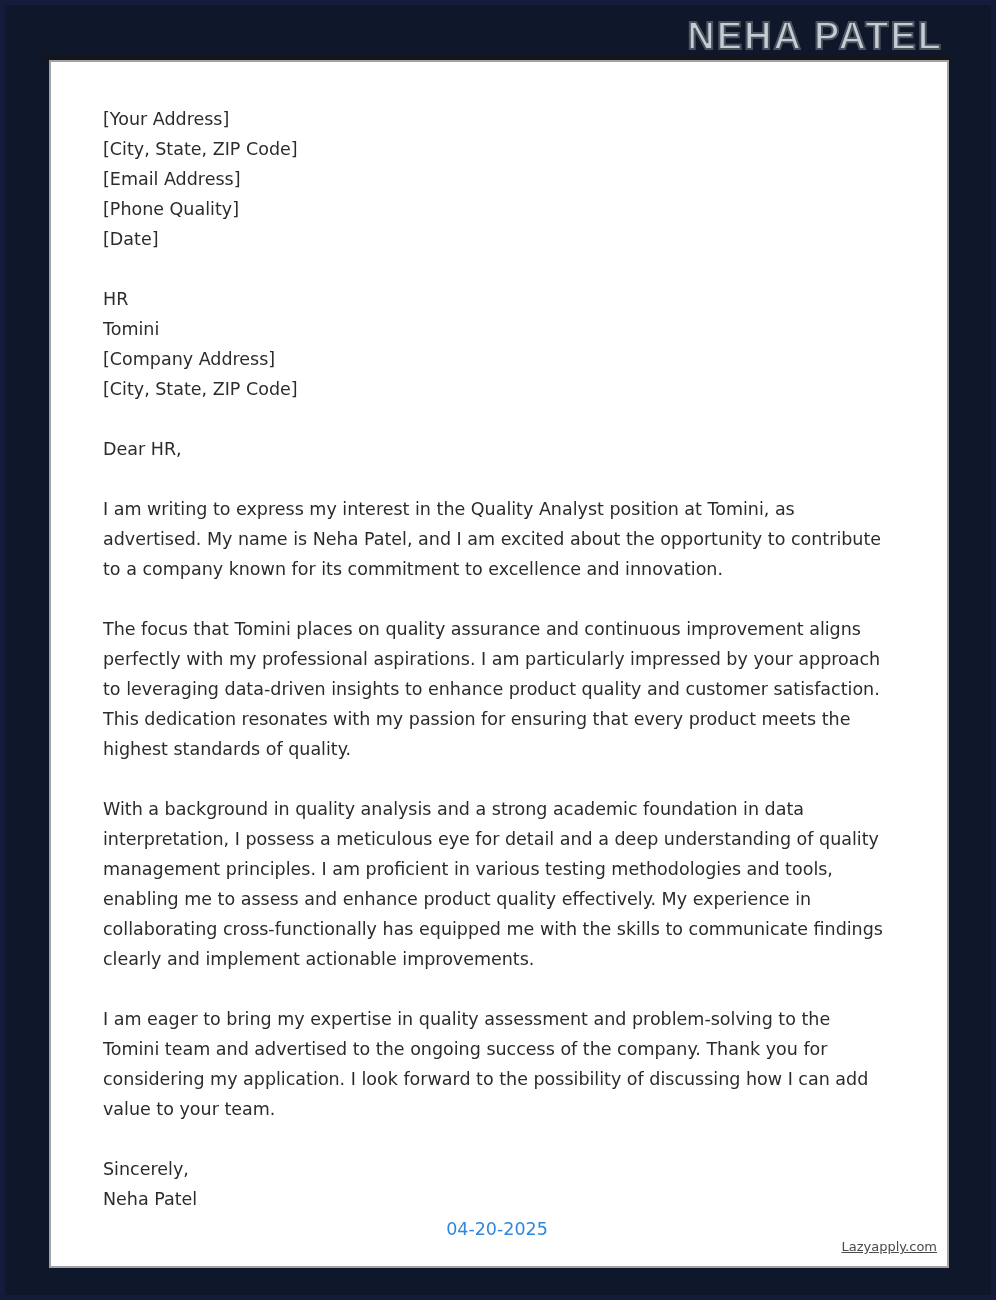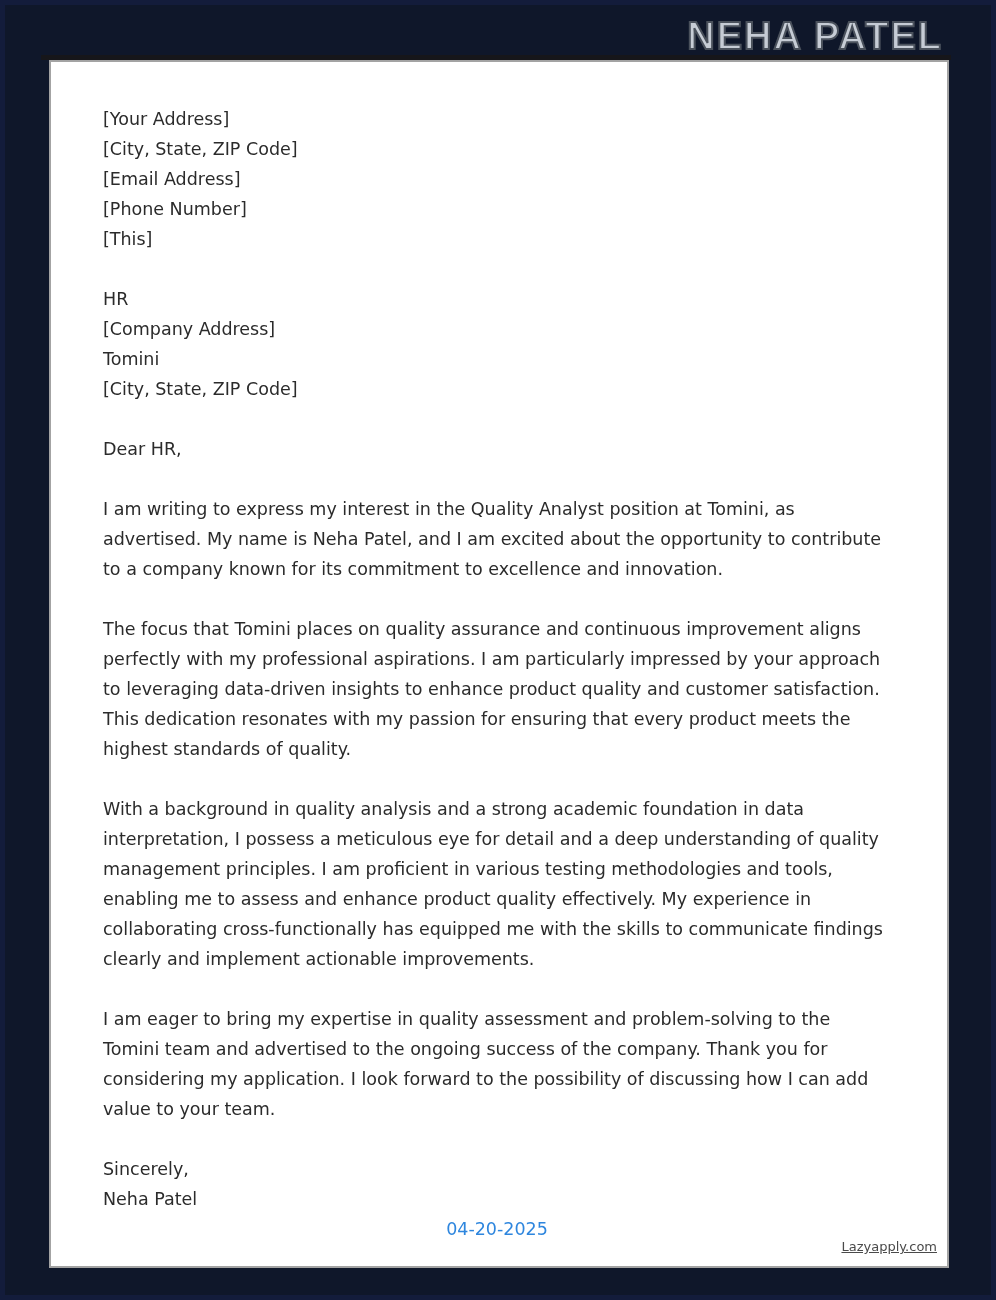--- a/index.html
+++ b/index.html
@@ -83,28 +83,28 @@
   <div class="header-name">NEHA PATEL</div>
 
   <div class="divider"></div>
 
   <div class="letter-card">
 
     <div class="block">
       <div class="line">[Your Address]</div>
       <div class="line">[City, State, ZIP Code]</div>
       <div class="line">[Email Address]</div>
-      <div class="line">[Phone Number]</div>
-      <div class="line">[This]</div>
+      <div class="line">[Phone Quality]</div>
+      <div class="line">[Date]</div>
     </div>
 
     <div class="block">
       <div class="line">HR</div>
+      <div class="line">Tomini</div>
       <div class="line">[Company Address]</div>
-      <div class="line">Tomini</div>
       <div class="line">[City, State, ZIP Code]</div>
     </div>
 
     <div class="block">Dear HR,</div>
 
     <p class="paragraph">I am writing to express my interest in the Quality Analyst position at Tomini, as advertised. My name is Neha Patel, and I am excited about the opportunity to contribute to a company known for its commitment to excellence and innovation.</p>
     <p class="paragraph">The focus that Tomini places on quality assurance and continuous improvement aligns perfectly with my professional aspirations. I am particularly impressed by your approach to leveraging data-driven insights to enhance product quality and customer satisfaction. This dedication resonates with my passion for ensuring that every product meets the highest standards of quality.</p>
     <p class="paragraph">With a background in quality analysis and a strong academic foundation in data interpretation, I possess a meticulous eye for detail and a deep understanding of quality management principles. I am proficient in various testing methodologies and tools, enabling me to assess and enhance product quality effectively. My experience in collaborating cross-functionally has equipped me with the skills to communicate findings clearly and implement actionable improvements.</p>
     <p class="paragraph">I am eager to bring my expertise in quality assessment and problem-solving to the Tomini team and advertised to the ongoing success of the company. Thank you for considering my application. I look forward to the possibility of discussing how I can add value to your team.</p>
 

